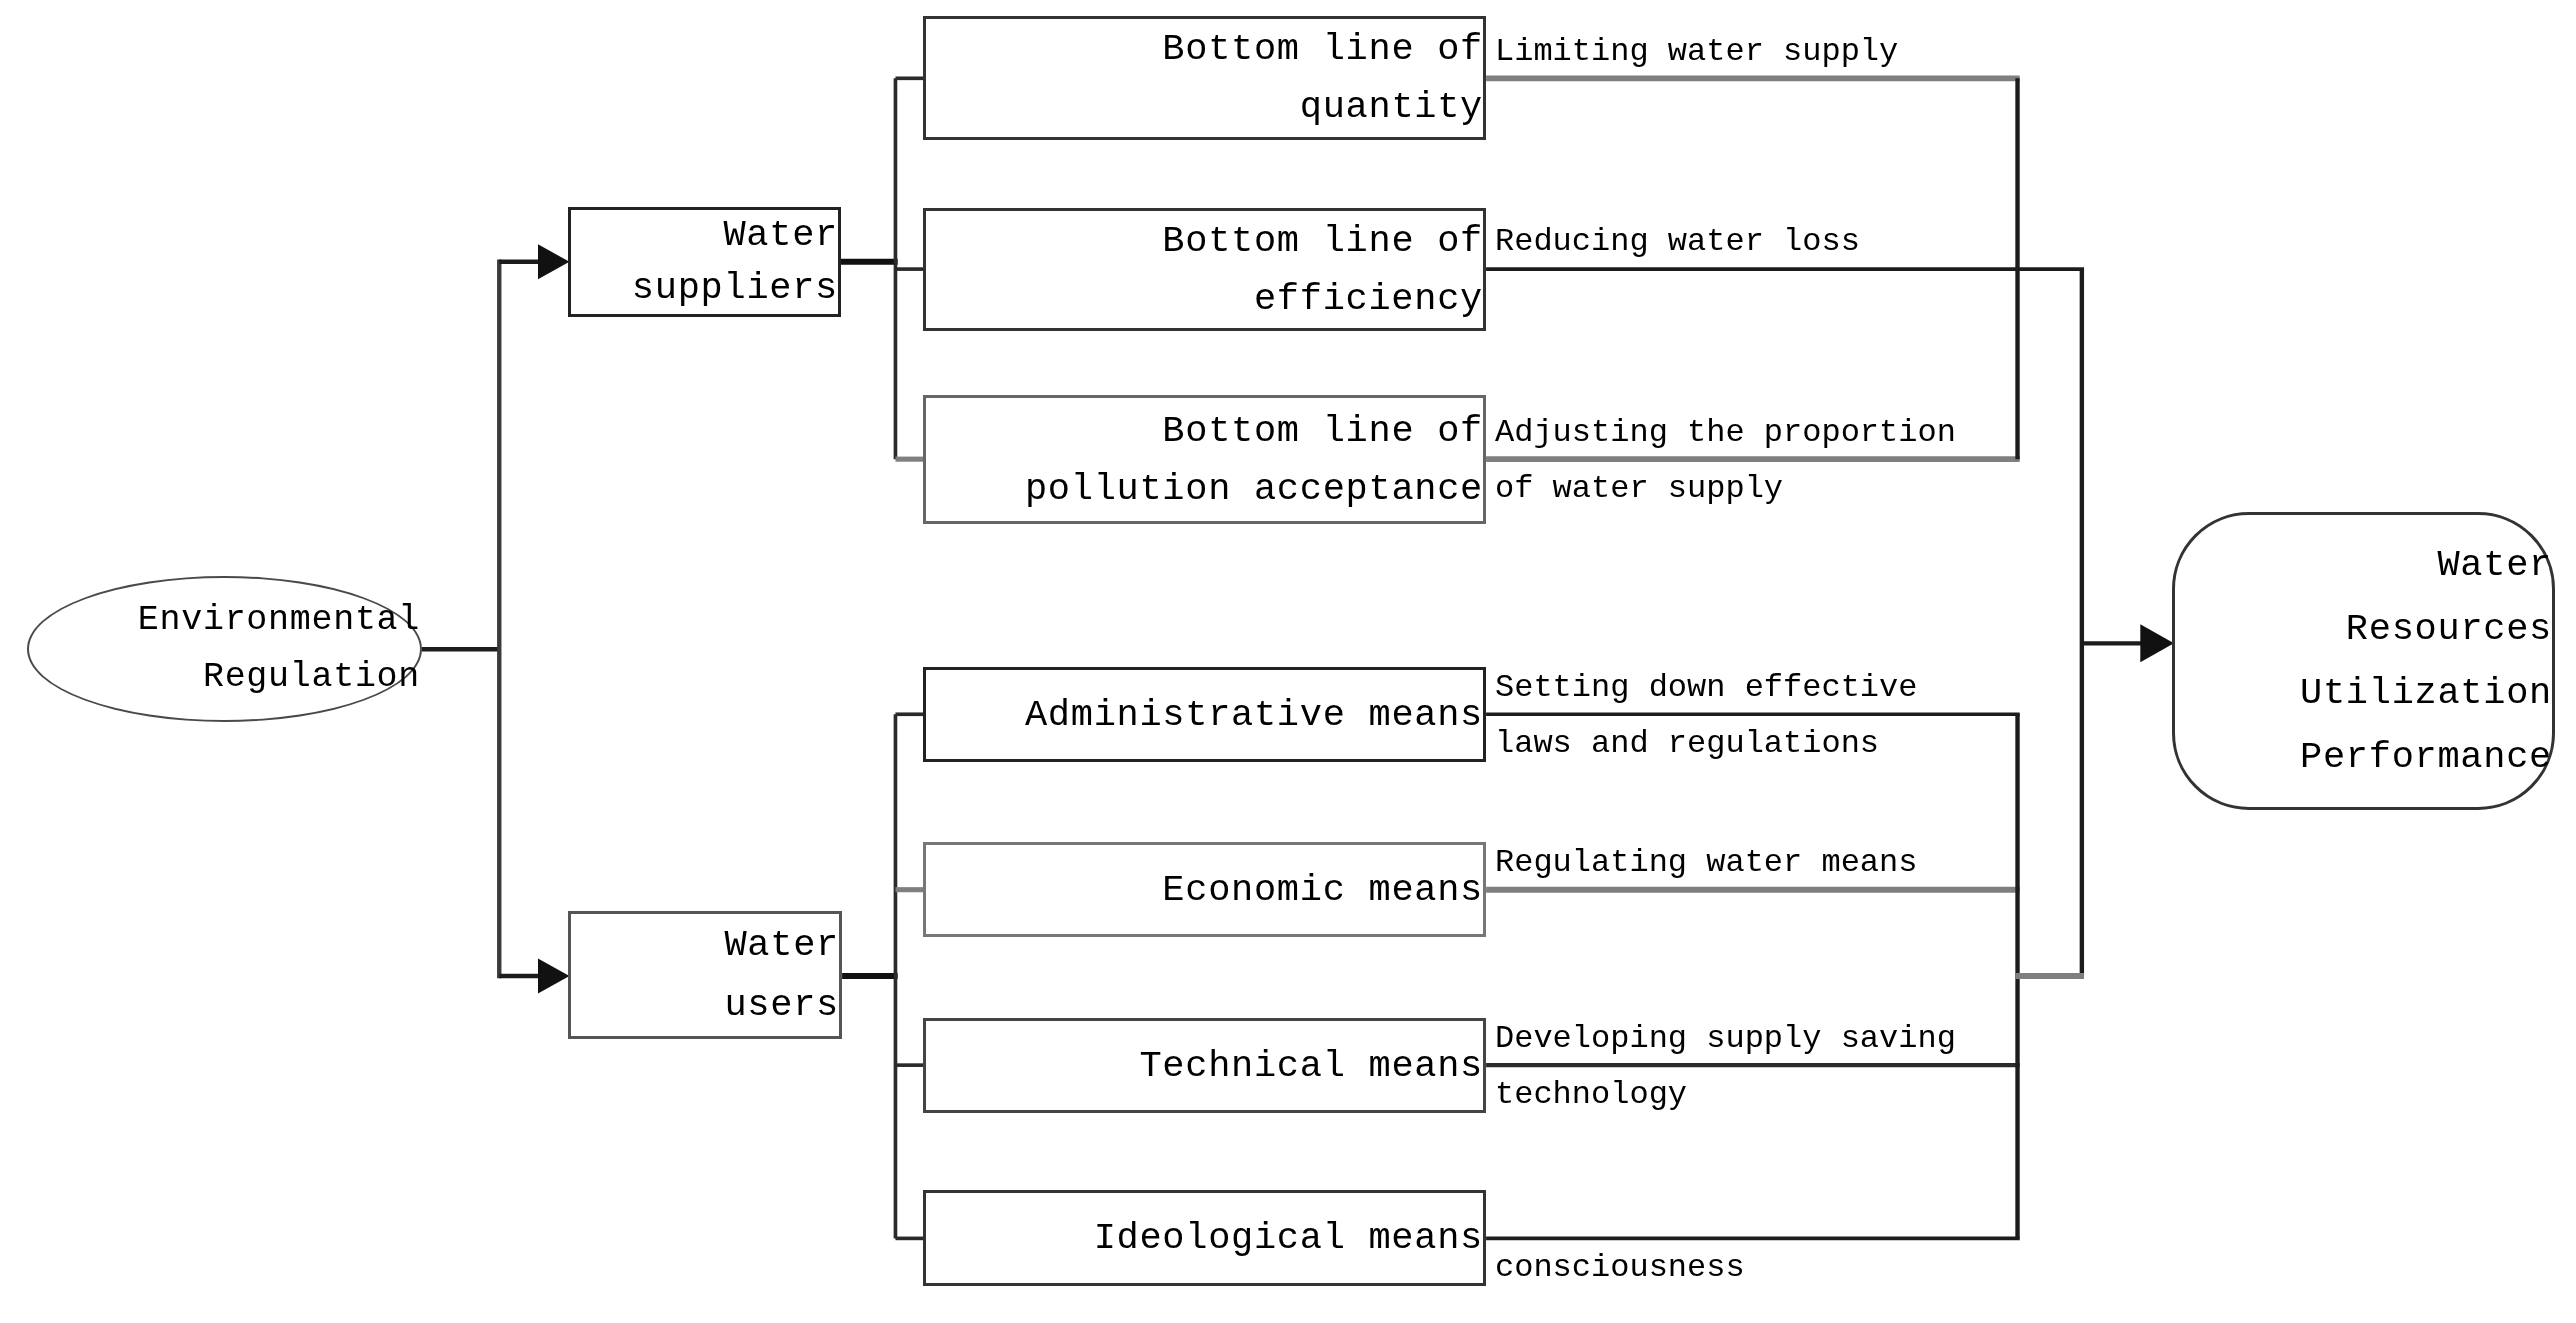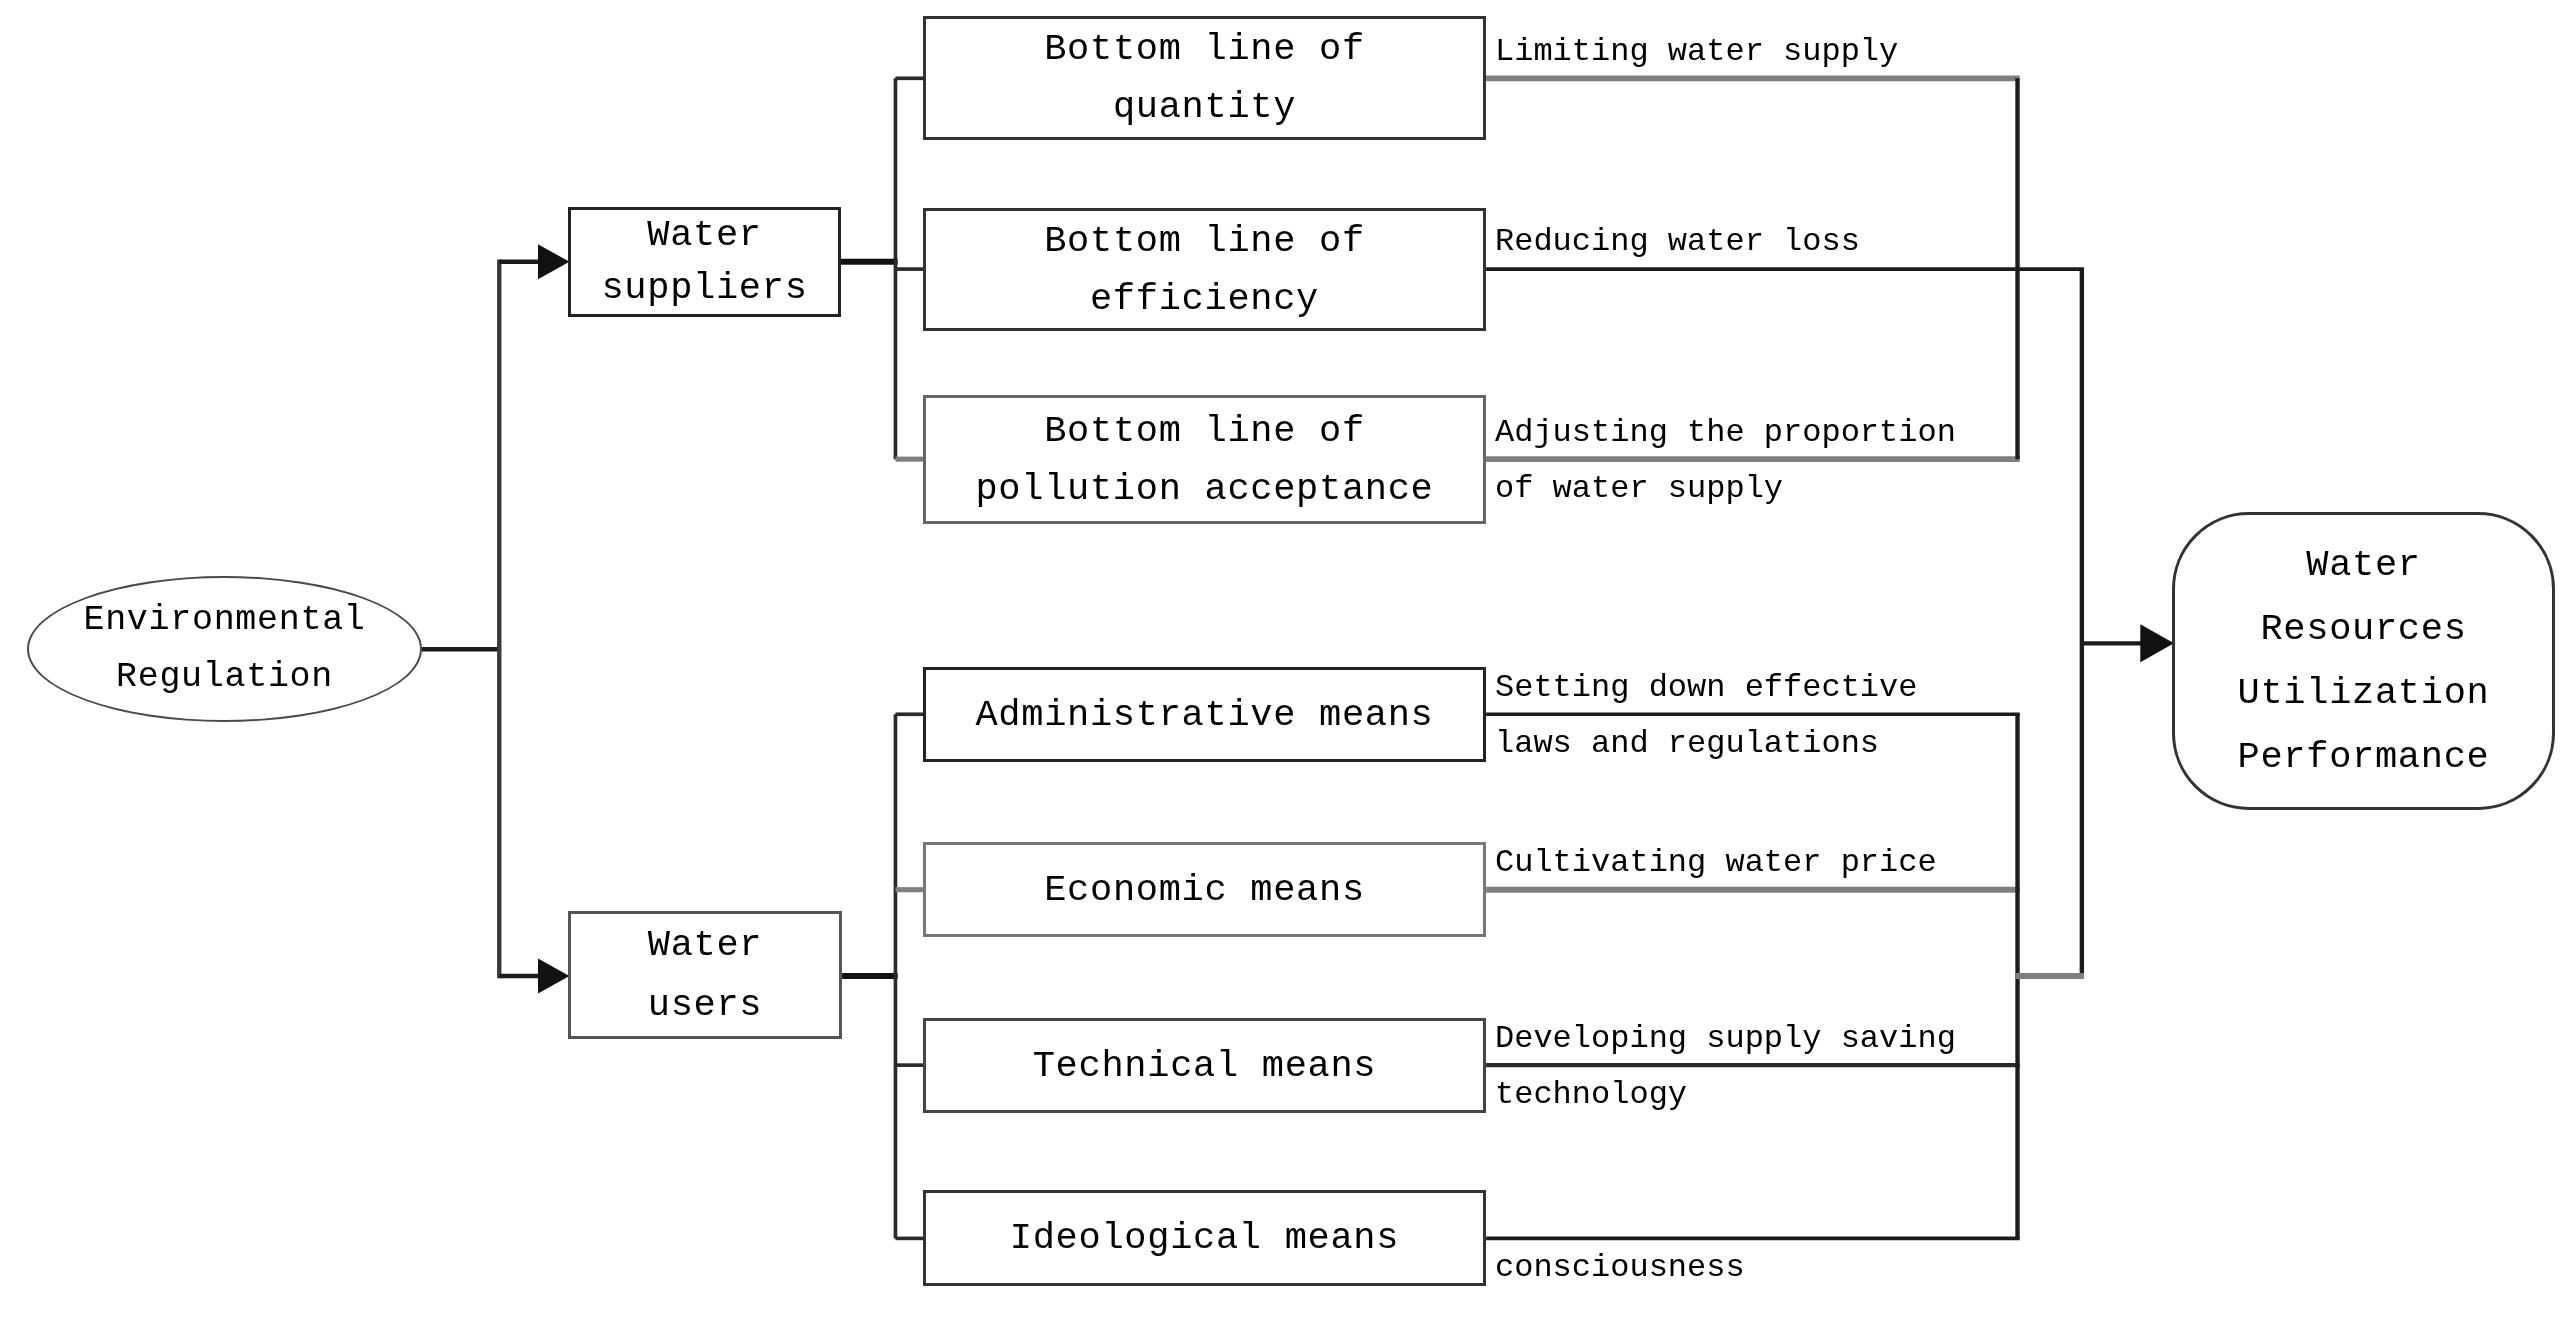--- a/index.html
+++ b/index.html
@@ -7,21 +7,21 @@
     position:relative;
     width:2576px;height:1324px;
     background:#ffffff;
     font-family:"Liberation Mono","DejaVu Sans Mono",monospace;
     color:#000;
     overflow:hidden;
   }
   #wires{position:absolute;left:0;top:0;width:100%;height:100%;}
   .node{
     position:absolute;
-    display:flex;flex-direction:column;align-items:center;justify-content:center;
+    display:flex;flex-direction:column;align-items:flex-end;justify-content:center;
     text-align:center;background:#fff;box-sizing:border-box;
   }
   .node .ln{display:block;white-space:nowrap;}
   .rect{border:3.7px solid #2e2e2e;}
   .node-font{font-size:37px;line-height:58px;letter-spacing:0.7px;}
   .ellipse{border:2.9px solid #4a4a4a;border-radius:50%;}
   .outcome{border:3.7px solid #333;border-radius:77px;}
   .edge-label{
     position:absolute;font-size:32px;line-height:41px;
     white-space:nowrap;letter-spacing:0px;
@@ -129,21 +129,21 @@
   <div class="edge-label" style="left:1495px;top:31px;">Limiting water supply</div>
 
   <div class="edge-label" style="left:1495px;top:412px;">Adjusting the proportion</div>
 
   <div class="edge-label" style="left:1495px;top:221px;">Reducing water loss</div>
   <div class="edge-label" style="left:1495px;top:468px;">of water supply</div>
 
   <div class="edge-label" style="left:1495px;top:667px;">Setting down effective</div>
   <div class="edge-label" style="left:1495px;top:723px;">laws and regulations</div>
 
-  <div class="edge-label" style="left:1495px;top:842px;">Cultivating water price</div>
+  <div class="edge-label" style="left:1495px;top:842px;">Regulating water means</div>
 
   <div class="edge-label" style="left:1495px;top:1018px;">Developing supply saving</div>
   <div class="edge-label" style="left:1495px;top:1074px;">technology</div>
 
   <div class="edge-label" style="left:1495px;top:1247px;">consciousness</div>
 
 </div>
 
 
 </body></html>

